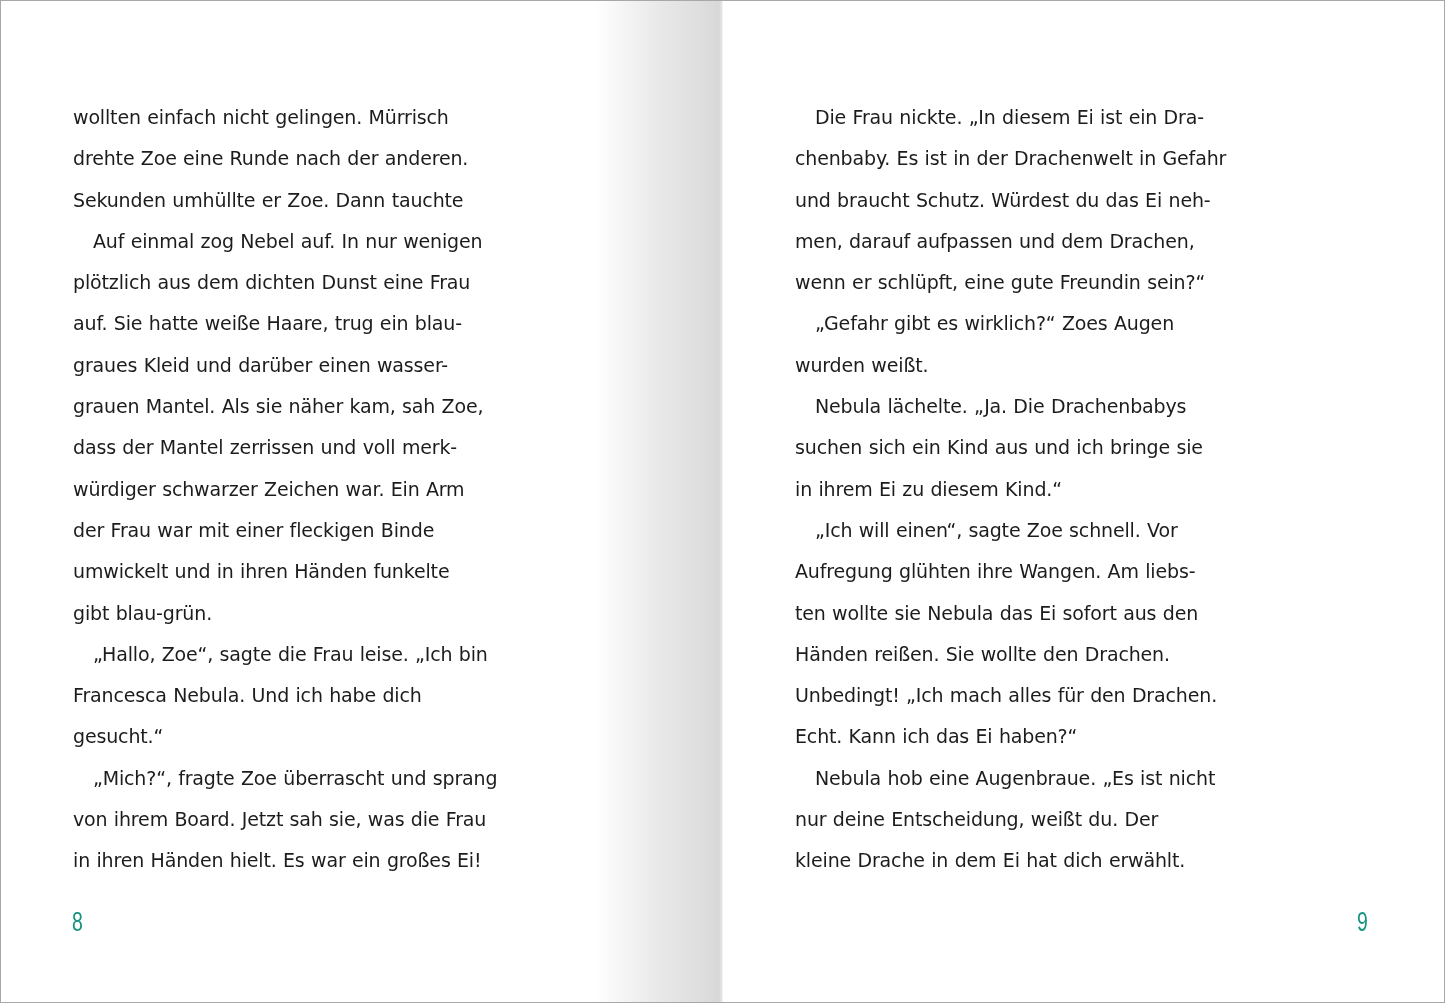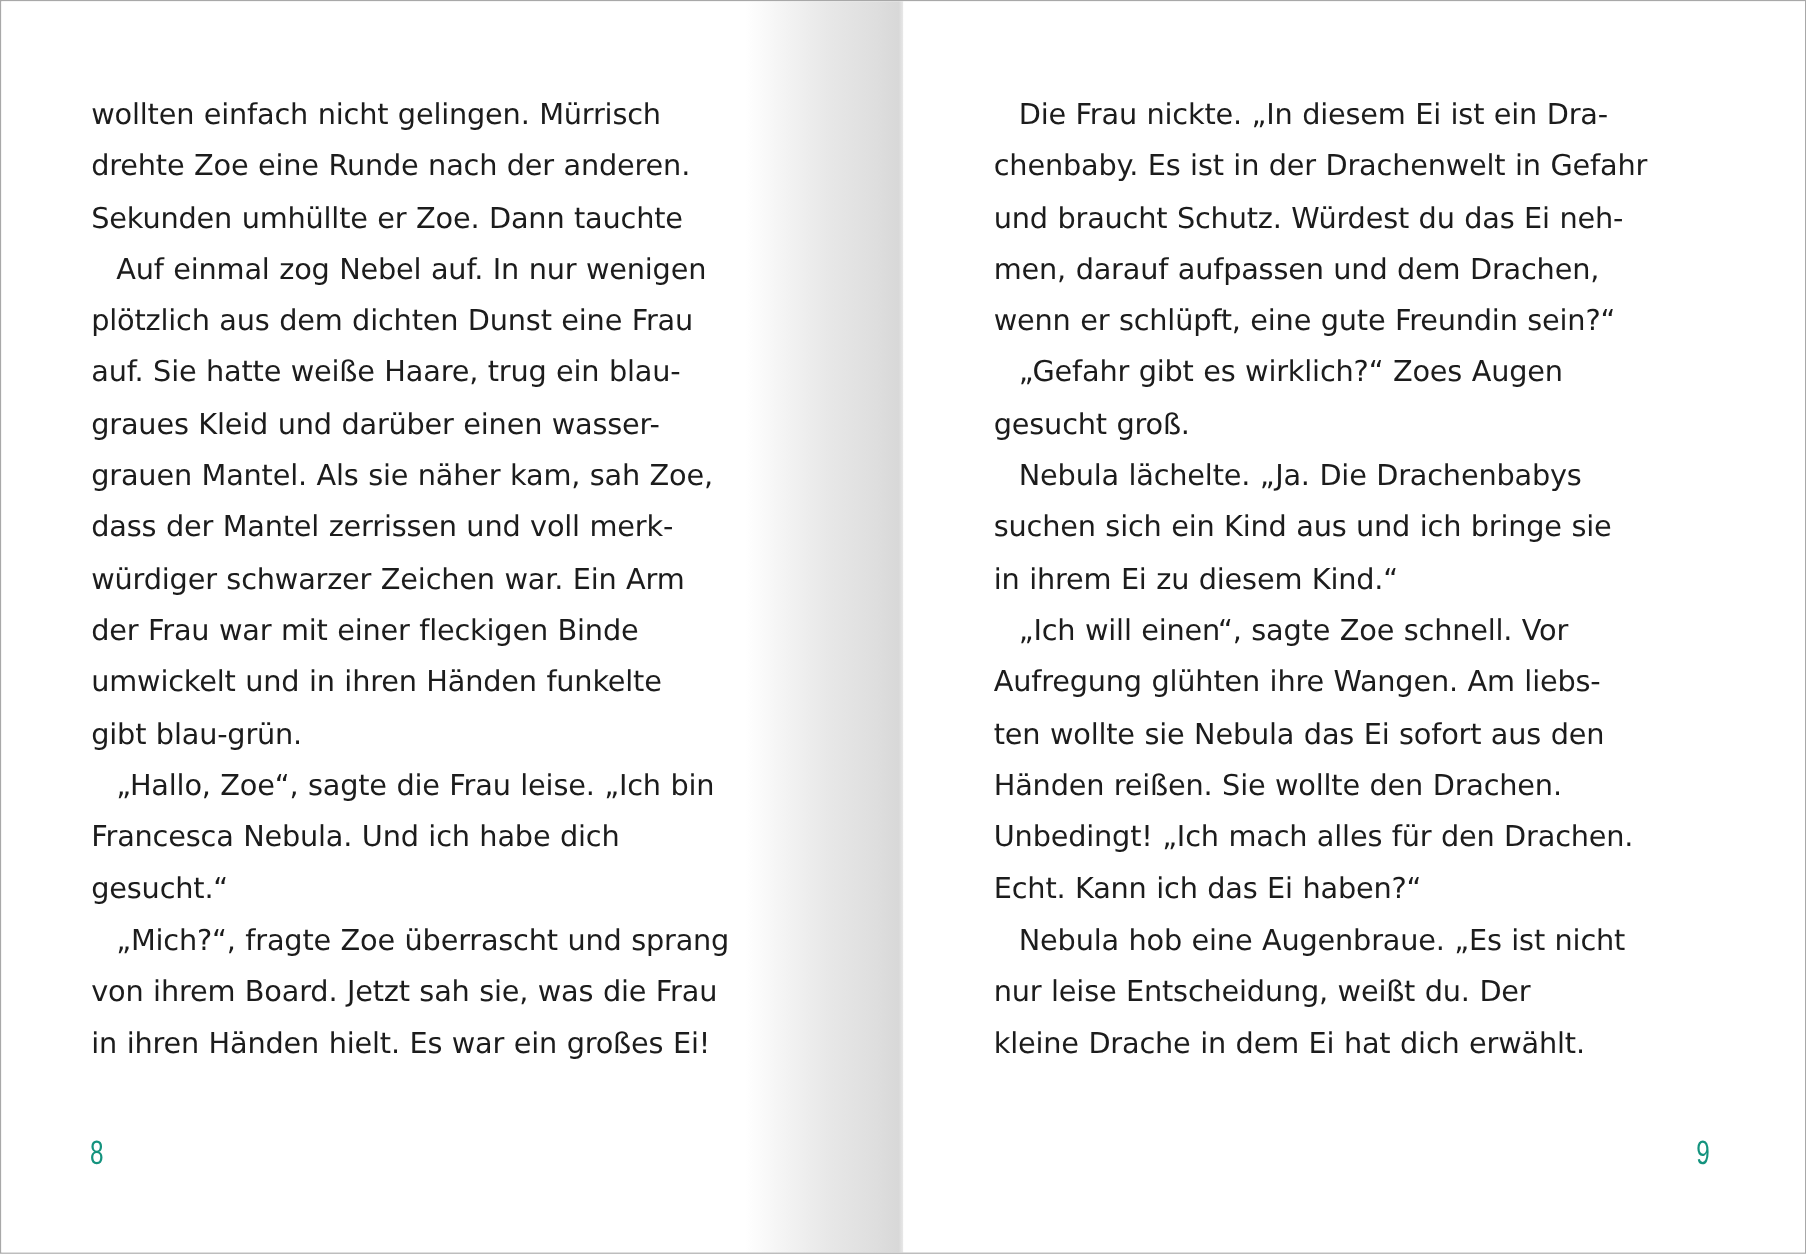--- a/index.html
+++ b/index.html
@@ -42,22 +42,22 @@
         #ffffff 722px);
     }
     .page-right {
       left: 722px;
       width: 721px;
       background: #ffffff;
       padding-left: 37px;
     }
     .text-block {
       position: absolute;
-      top: 71px;
-      font-size: 23px;
+      top: 96px;
+      font-size: 19px;
       line-height: 41.3px;
       color: #1c1c1c;
       letter-spacing: -0.15px;
       word-spacing: 0.5px;
     }
     .page-left .text-block {
       left: 72px;
       width: 590px;
     }
     .page-right .text-block {
@@ -115,30 +115,30 @@
   </div>
 
   <div class="page page-right">
     <div class="text-block" id="right-text">
         <span class="line indent">Die Frau nickte. „In diesem Ei ist ein Dra-</span>
         <span class="line">chenbaby. Es ist in der Drachenwelt in Gefahr</span>
         <span class="line">und braucht Schutz. Würdest du das Ei neh-</span>
         <span class="line">men, darauf aufpassen und dem Drachen,</span>
         <span class="line">wenn er schlüpft, eine gute Freundin sein?“</span>
         <span class="line indent">„Gefahr gibt es wirklich?“ Zoes Augen</span>
-        <span class="line">gesucht groß.</span>
+        <span class="line">wurden weißt.</span>
         <span class="line indent">Nebula lächelte. „Ja. Die Drachenbabys</span>
         <span class="line">suchen sich ein Kind aus und ich bringe sie</span>
         <span class="line">in ihrem Ei zu diesem Kind.“</span>
         <span class="line indent">„Ich will einen“, sagte Zoe schnell. Vor</span>
         <span class="line">Aufregung glühten ihre Wangen. Am liebs-</span>
         <span class="line">ten wollte sie Nebula das Ei sofort aus den</span>
         <span class="line">Händen reißen. Sie wollte den Drachen.</span>
         <span class="line">Unbedingt! „Ich mach alles für den Drachen.</span>
         <span class="line">Echt. Kann ich das Ei haben?“</span>
         <span class="line indent">Nebula hob eine Augenbraue. „Es ist nicht</span>
-        <span class="line">nur leise Entscheidung, weißt du. Der</span>
+        <span class="line">nur deine Entscheidung, weißt du. Der</span>
         <span class="line">kleine Drache in dem Ei hat dich erwählt.</span>
       </div>
     <div class="page-number">9</div>
   </div>
 
 </div>
 
 </body></html>

